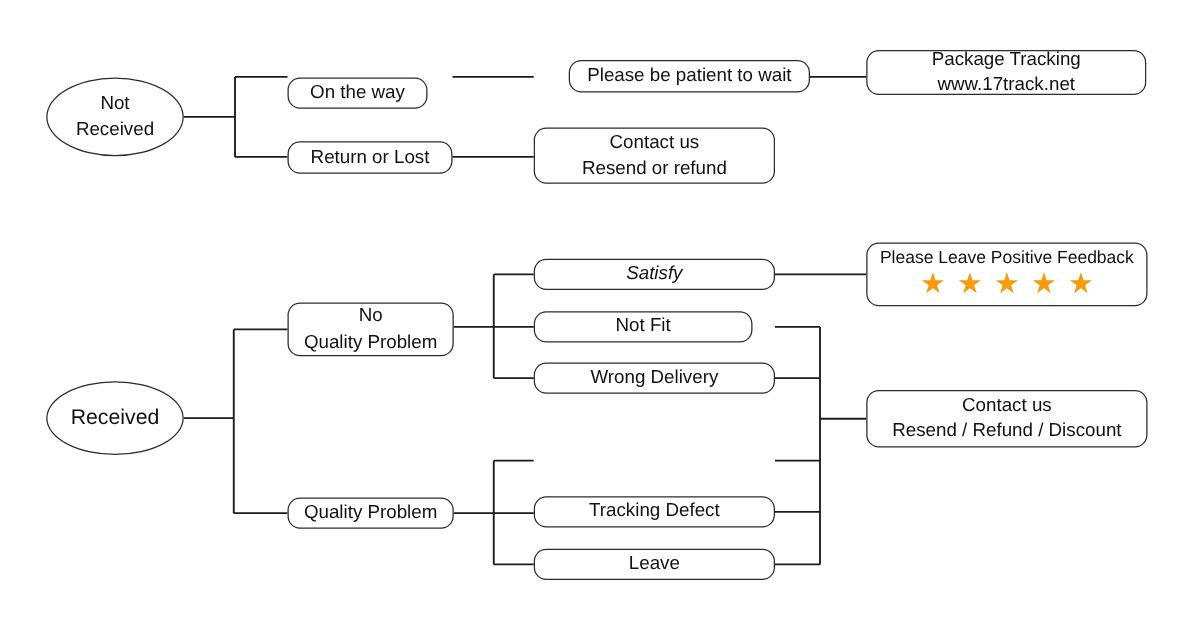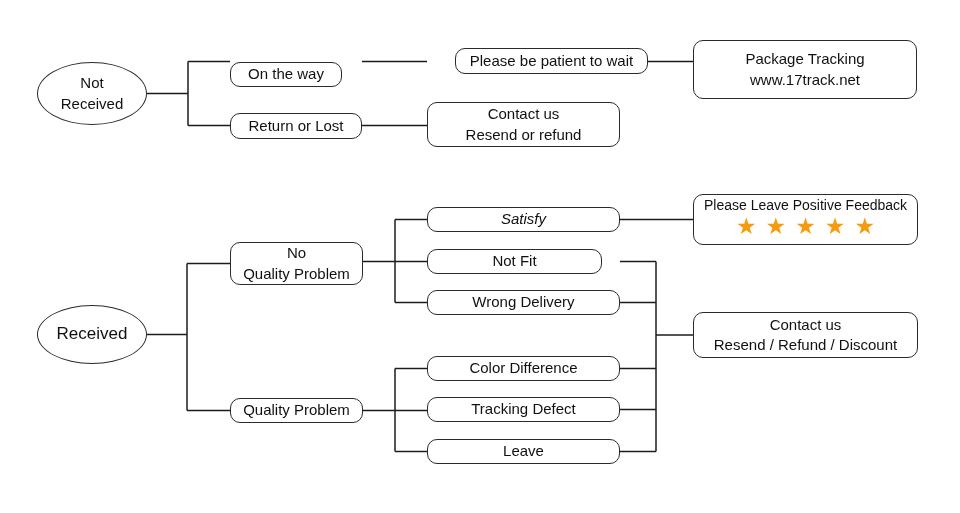--- a/index.html
+++ b/index.html
@@ -46,21 +46,21 @@
     border-radius: 50%;
     border-width: 1.2px;
     font-size: 15px;
   }
   .ellipse.single { font-size: 17px; }
 
   
   .n-not-received      { left: 37px;  top: 62px;  width: 110px; height: 63px; }
   .n-on-the-way        { left: 230px; top: 62px;  width: 112px; height: 25px; }
   .n-please-be-patient { left: 427px; top: 48px;  width: 193px; height: 26px; margin-left: 28px; }
-  .n-package-tracking  { left: 693px; top: 40px;  width: 224px; height: 59px; }
+  .n-package-tracking  { left: 693px; top: 40px;  width: 224px; height: 36px; }
   .n-return-or-lost    { left: 230px; top: 113px; width: 132px; height: 26px; }
   .n-contact-1         { left: 427px; top: 102px; width: 193px; height: 45px; }
   .n-received          { left: 37px;  top: 305px; width: 110px; height: 59px; }
   .n-no-quality        { left: 230px; top: 242px; width: 133px; height: 43px; }
   .n-quality-problem   { left: 230px; top: 398px; width: 133px; height: 25px; }
   .n-satisfy           { left: 427px; top: 207px; width: 193px; height: 25px; font-style: italic; }
   .n-not-fit           { left: 427px; top: 249px; width: 175px; height: 25px; }
   .n-wrong-delivery    { left: 427px; top: 290px; width: 193px; height: 25px; }
   .n-color-difference  { left: 427px; top: 356px; width: 193px; height: 25px; }
   .n-quality-defect    { left: 427px; top: 397px; width: 193px; height: 25px; }
@@ -131,21 +131,20 @@
   <div class="node n-contact-1">Contact us
 Resend or refund</div>
 
   <div class="node ellipse single n-received">Received</div>
   <div class="node n-no-quality">No
 Quality Problem</div>
   <div class="node n-quality-problem">Quality Problem</div>
   <div class="node n-satisfy">Satisfy</div>
   <div class="node n-not-fit">Not Fit</div>
   <div class="node n-wrong-delivery">Wrong Delivery</div>
-  <div class="node n-color-difference">Color Difference</div>
   <div class="node n-quality-defect">Tracking Defect</div>
   <div class="node n-damage">Leave</div>
 
   <div class="node n-feedback">
     <span class="feedback-text">Please Leave Positive Feedback</span>
     <span class="stars" style="color: rgb(245, 155, 14);">★★★★★</span>
   </div>
 
   <div class="node n-contact-2">Contact us
 Resend / Refund / Discount</div>

